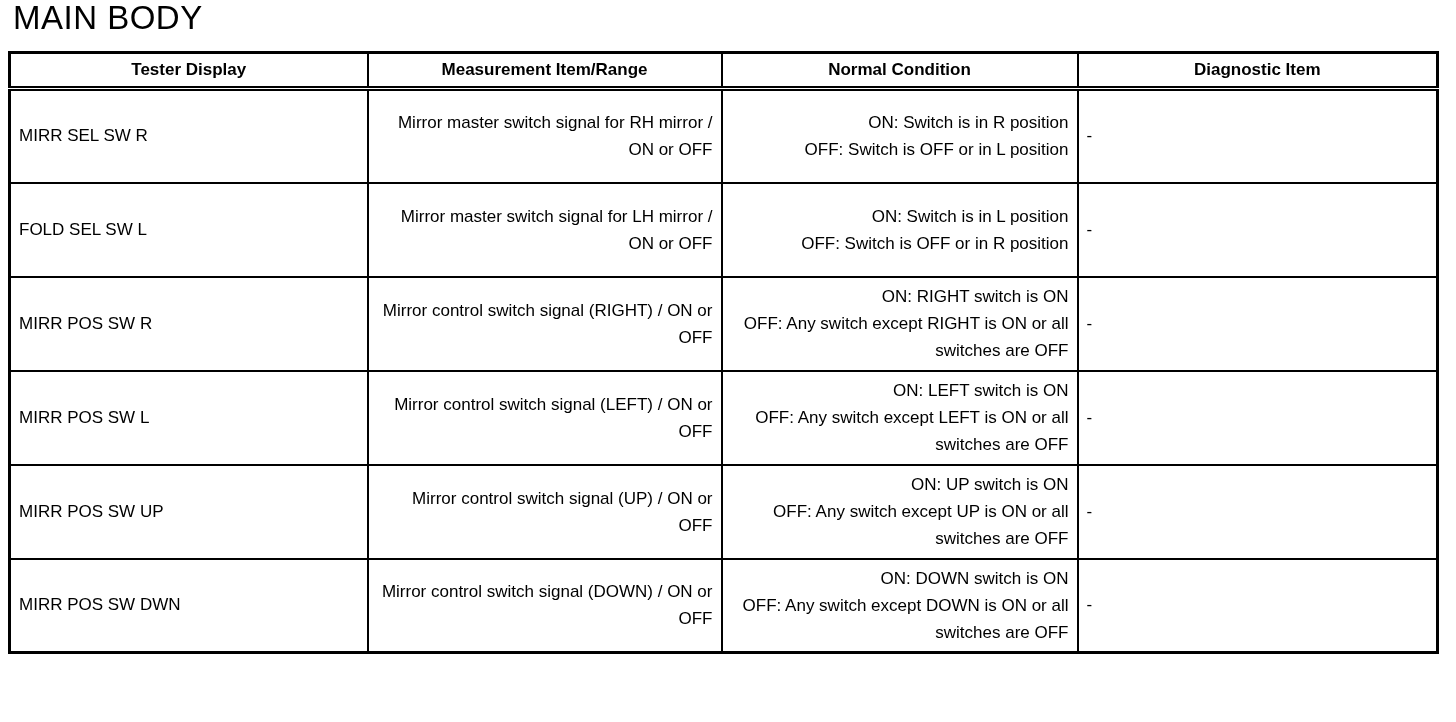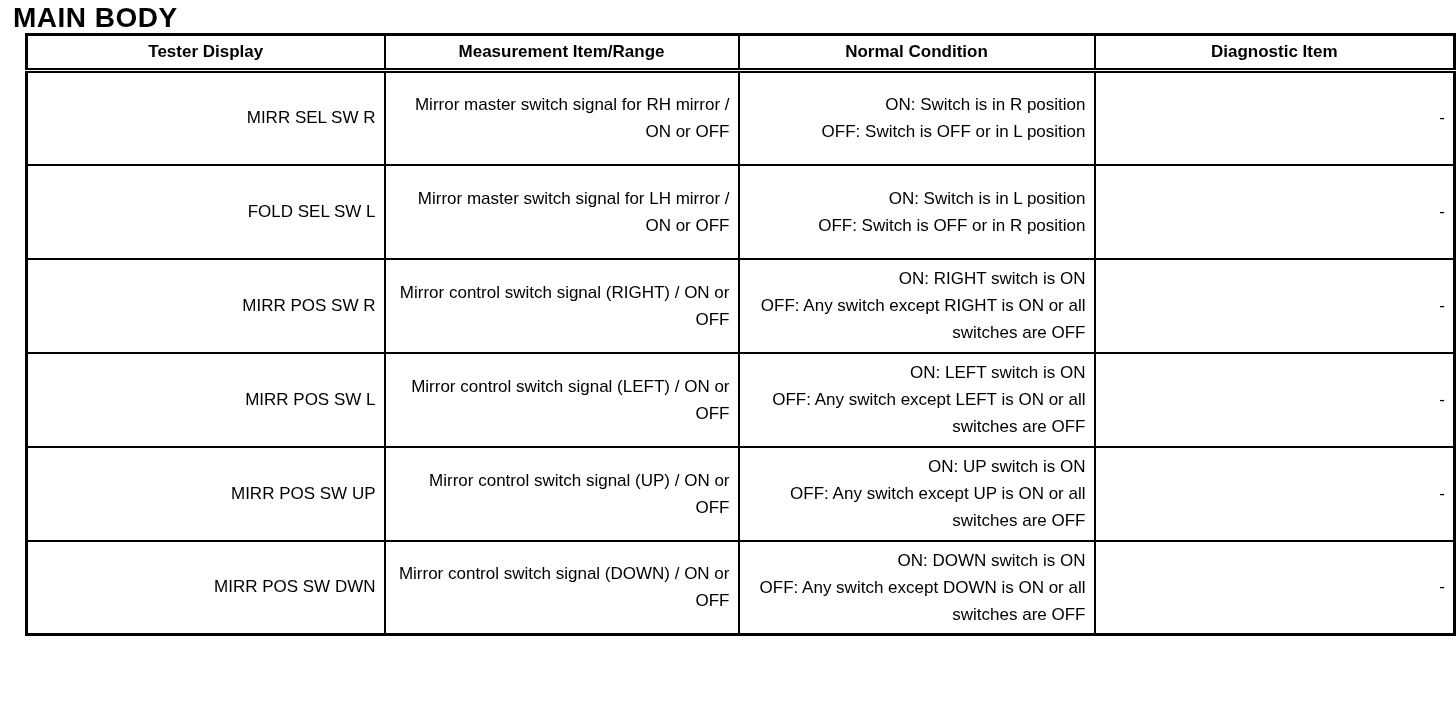--- a/index.html
+++ b/index.html
@@ -10,31 +10,31 @@
   .page {
     width: 1456px;
     height: 722px;
     background: #ffffff;
     color: #000000;
     font-family: "Liberation Sans", sans-serif;
     overflow: hidden;
     box-sizing: border-box;
   }
   .page-title {
-    font-size: 28px;
-    font-weight: bold;
+    font-size: 33px;
+    font-weight: normal;
     letter-spacing: 0.5px;
-    margin: 5px 0 2px 13px;
+    margin: 5px 0 20px 13px;
     line-height: 26px;
   }
   table.spec-table {
     border-collapse: collapse;
     table-layout: fixed;
     width: 1428px;
-    margin-left: 25px;
+    margin-left: 8px;
     border: 3px solid #000000;
   }
   .spec-table th,
   .spec-table td {
     border: 2px solid #000000;
     font-size: 17px;
     padding: 4px 8px;
     vertical-align: middle;
     overflow: hidden;
     box-sizing: border-box;
@@ -49,21 +49,21 @@
     padding: 2px 4px;
   }
   .spec-table tbody tr {
     height: 94px;
   }
   .spec-table tbody tr.short {
     height: 65px;
   }
   .cell-display,
   .cell-note {
-    text-align: right;
+    text-align: left;
   }
   .cell-measure,
   .cell-normal {
     text-align: right;
     line-height: 27px;
   }
   .cell-normal {
     white-space: pre-line;
   }
 </style>

